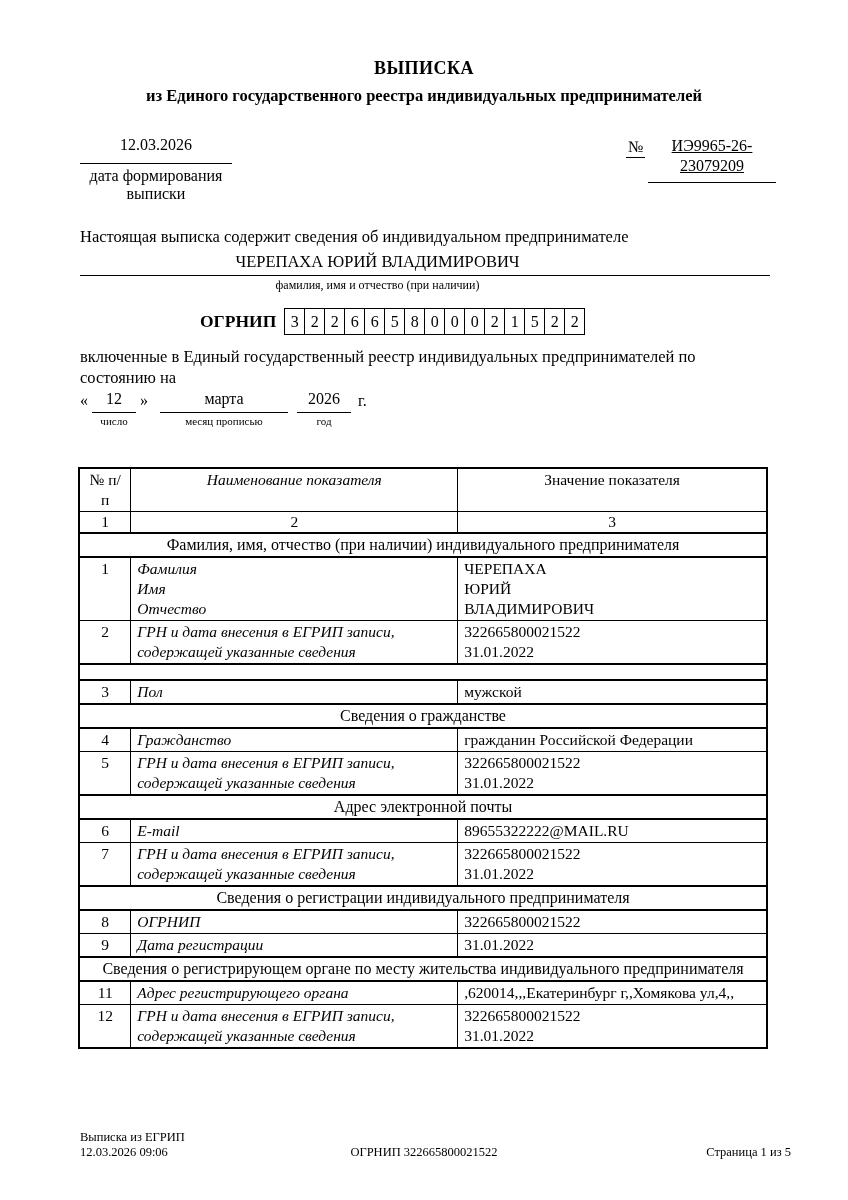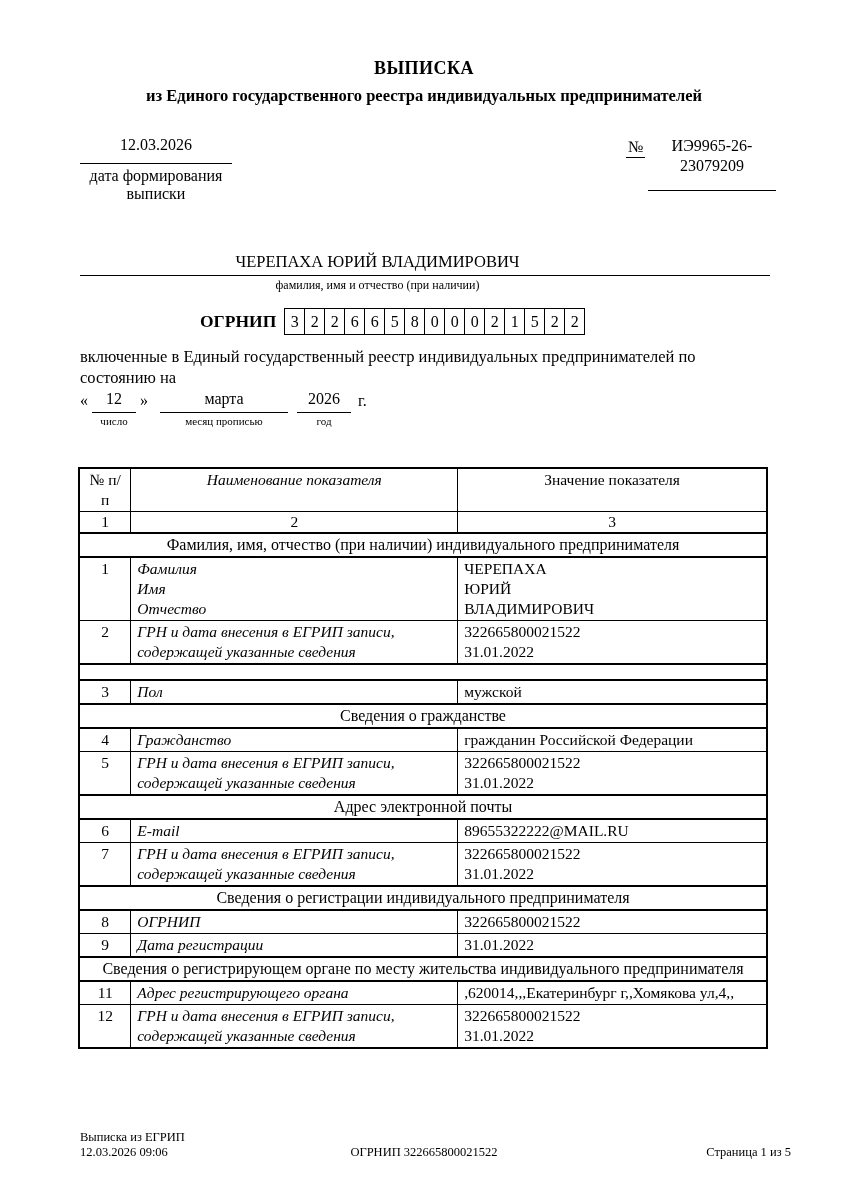--- a/index.html
+++ b/index.html
@@ -21,21 +21,21 @@
     text-align:center; font-weight:bold; font-size:16.5px;
   }
 
   
   .date-block { position:absolute; left:80px; top:136px; width:152px; text-align:center; }
   .date-value { font-size:16px; padding-bottom:9px; border-bottom:1px solid #000; }
   .date-caption { font-size:16px; padding-top:3px; }
 
   .num-sign { position:absolute; left:626px; top:138px; font-size:16px; border-bottom:1px solid #000; padding:0 2px 1px 2px; }
   .num-block { position:absolute; left:648px; top:136px; width:128px; text-align:center; }
-  .num-lines { font-size:16px; line-height:20px; padding-bottom:14px; border-bottom:1px solid #000; }
+  .num-lines { font-size:16px; line-height:20px; padding-bottom:6px; border-bottom:1px solid #000;text-decoration:underline; }
 
   .statement { position:absolute; left:80px; top:227px; width:690px; font-size:16.5px; }
 
   .name-block { position:absolute; left:80px; top:252px; width:690px; }
   .name-value { text-align:center; padding-right:95px; font-size:16.5px; padding-bottom:3px; border-bottom:1px solid #000; }
   .name-caption { text-align:center; padding-right:95px; font-size:12px; padding-top:2px; }
 
   .ogrnip-row { position:absolute; left:80px; top:308px; display:flex; align-items:center; }
   .ogrnip-label { font-weight:bold; font-size:17.5px; margin-left:120px; margin-right:8px; }
   .ogrnip-boxes { display:flex; }
@@ -100,20 +100,21 @@
   </div>
 
   <div class="num-sign">№</div>
   <div class="num-block">
     <div class="num-lines">
       <div>ИЭ9965-26-</div>
       <div>23079209</div>
     </div>
   </div>
 
+  <div class="statement">Настоящая выписка содержит сведения об индивидуальном предпринимателе</div>
 
   <div class="name-block">
     <div class="name-value">ЧЕРЕПАХА ЮРИЙ ВЛАДИМИРОВИЧ</div>
     <div class="name-caption">фамилия, имя и отчество (при наличии)</div>
   </div>
 
   <div class="ogrnip-row">
     <div class="ogrnip-label">ОГРНИП</div>
     <div class="ogrnip-boxes">
         <div class="digit-box">3</div>

